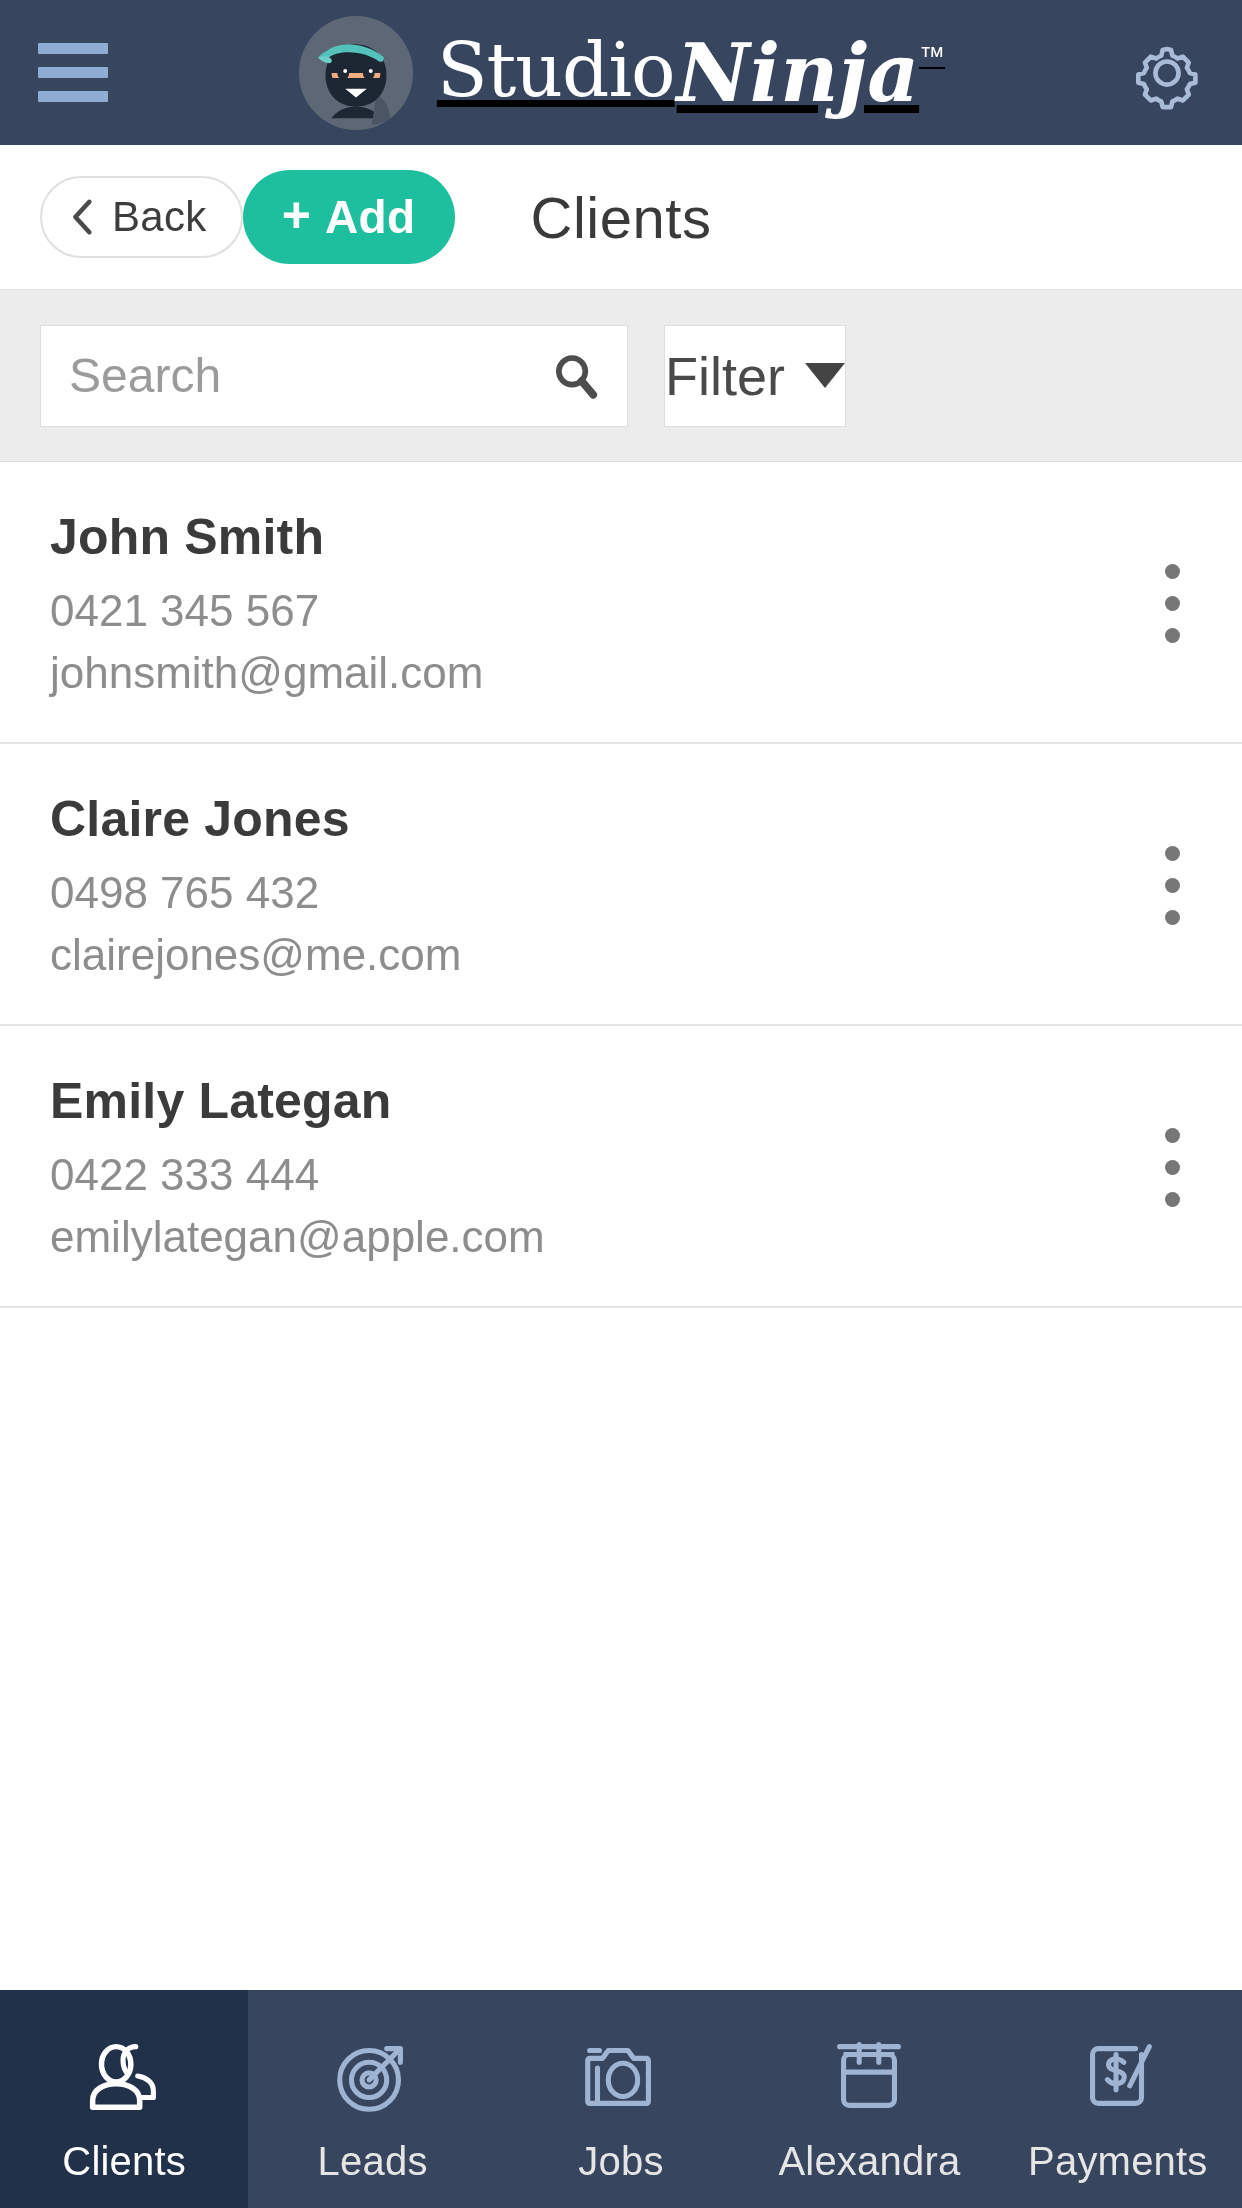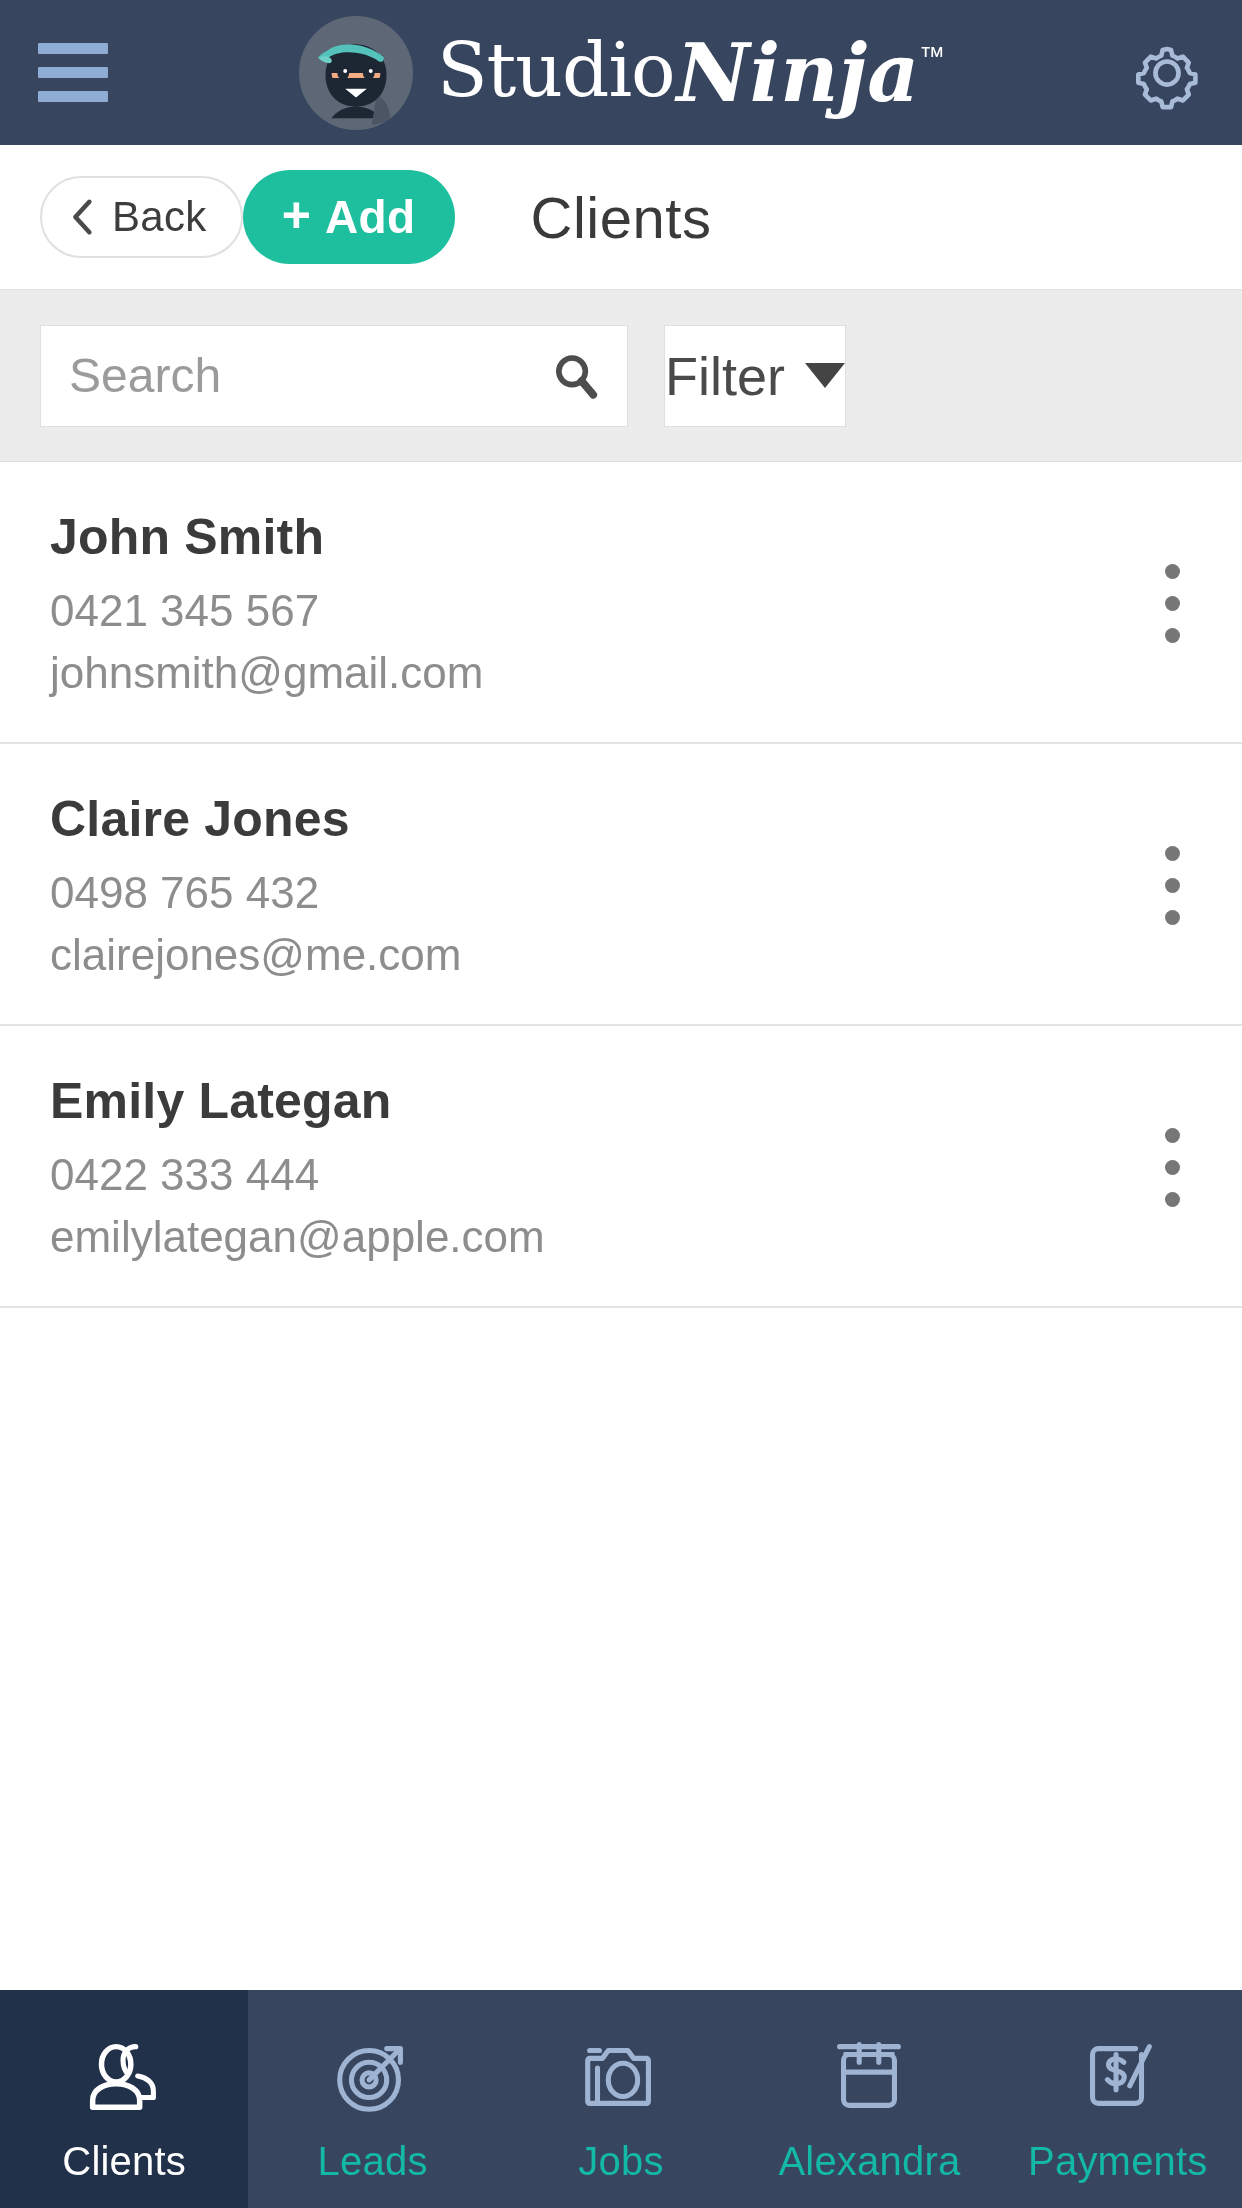--- a/index.html
+++ b/index.html
@@ -12,21 +12,21 @@
   .app{position:relative;width:1242px;height:2208px;display:flex;flex-direction:column;}
 
   
   .header{
     height:145px;flex:0 0 145px;background:#37455f;
     display:flex;align-items:center;justify-content:space-between;
     padding:0 38px;box-sizing:border-box;position:relative;
   }
   .hamburger{width:70px;height:60px;display:flex;flex-direction:column;justify-content:center;gap:13px;cursor:pointer;}
   .hamburger span{display:block;height:11px;width:70px;background:#8fadd4;border-radius:1px;}
-  .brand{position:absolute;left:0;right:0;top:0;bottom:0;display:flex;align-items:center;justify-content:center;gap:0px;pointer-events:none;}
+  .brand{position:absolute;left:0;right:0;top:0;bottom:0;display:flex;align-items:center;justify-content:center;gap:0px;pointer-events:none;text-decoration:underline;}
   .ninja{width:118px;height:118px;flex:0 0 118px;}
   .wordmark{display:flex;align-items:flex-start;margin-left:22px;}
   .wm-studio{font-family:"DejaVu Serif", serif;font-weight:400;font-size:74px;color:#ffffff;letter-spacing:-1px;line-height:1;}
   .wm-ninja{font-family:"DejaVu Serif", serif;font-weight:700;font-style:italic;font-size:80px;color:#ffffff;line-height:1;margin-left:2px;}
   .wm-tm{font-size:26px;color:#ffffff;line-height:1;margin-top:10px;font-family:"Liberation Sans", sans-serif;}
   .gear{width:74px;height:74px;cursor:pointer;z-index:2;}
 
   
   .navbar{
     height:145px;flex:0 0 145px;background:#ffffff;
@@ -103,21 +103,21 @@
   .tabbar{
     height:218px;flex:0 0 218px;background:#37455f;
     display:flex;align-items:stretch;
   }
   .tab{
     flex:1 1 0;display:flex;flex-direction:column;align-items:center;justify-content:center;
     gap:16px;cursor:pointer;padding-top:14px;box-sizing:border-box;
   }
   .tab.active{background:#22314a;}
   .tab-icon{width:94px;height:94px;display:block;}
-  .tab-label{font-size:40px;color:#14b8a6;letter-spacing:.2px;}
+  .tab-label{font-size:40px;color:#e5e5e5;letter-spacing:.2px;}
   .tab.active .tab-label{color:#ffffff;}
 </style>
 </head>
 <body>
 
 <div class="app">
 
   <div class="header">
 
     <div class="hamburger">

